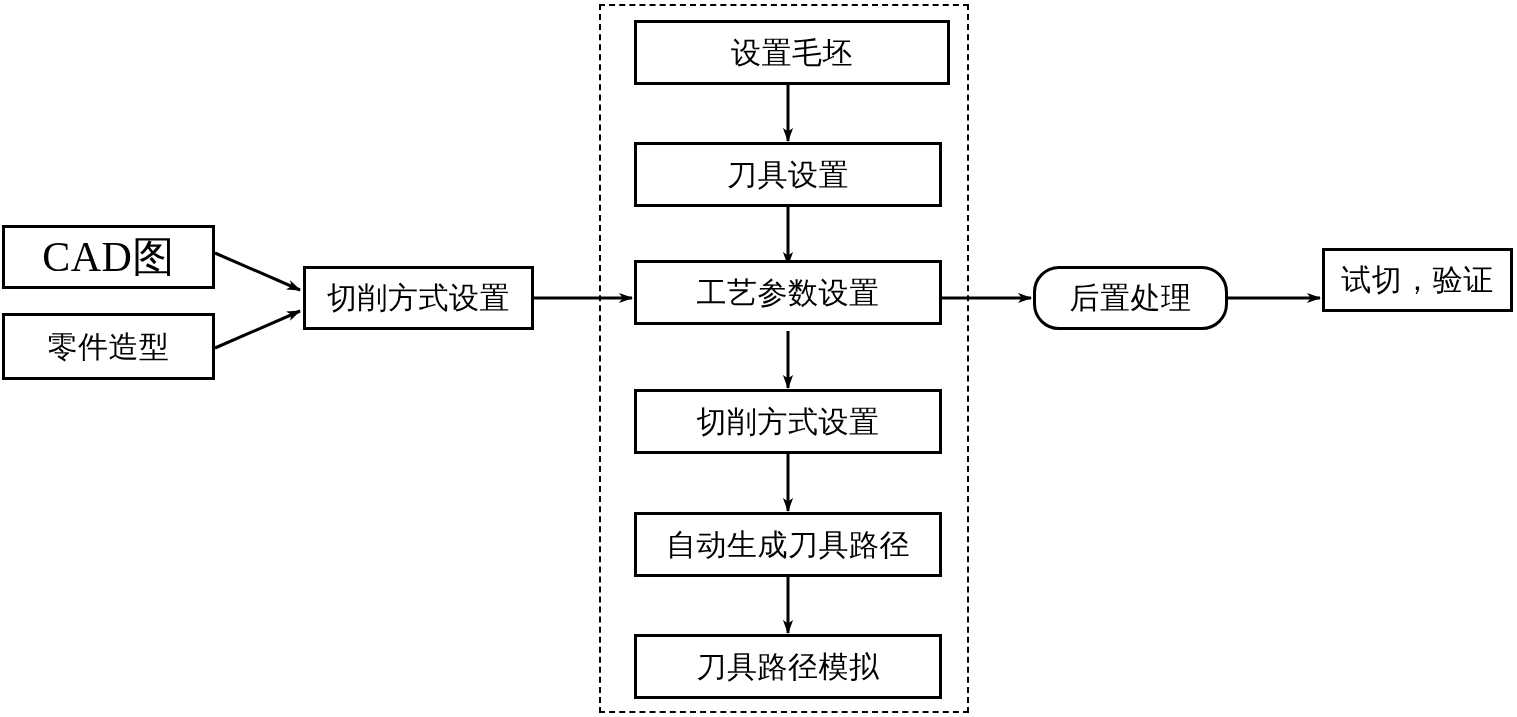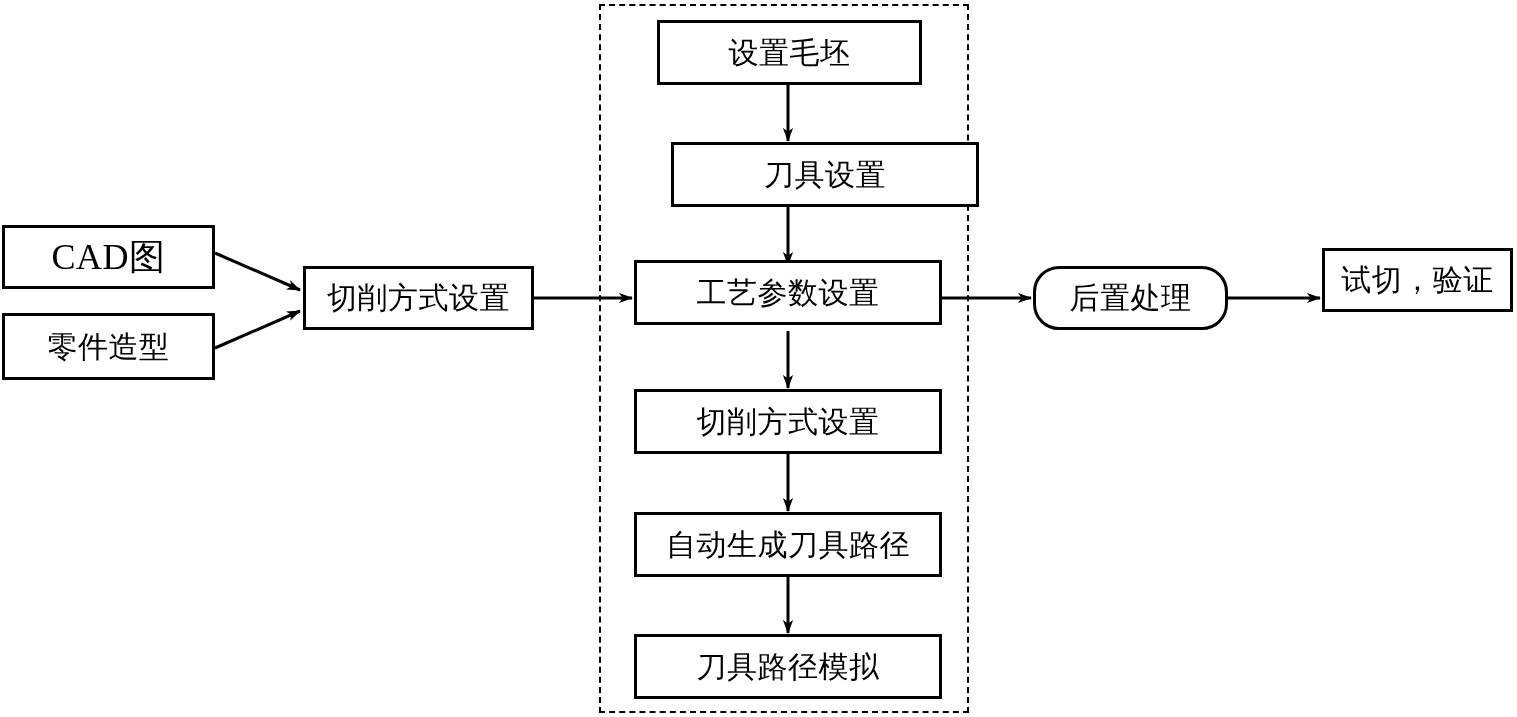--- a/index.html
+++ b/index.html
@@ -26,21 +26,21 @@
     color: #000000;
     line-height: 1;
     white-space: nowrap;
     z-index: 3;
   }
   .node .label {
     font-size: 30px;
     letter-spacing: 0.5px;
   }
   .node.latin .label {
-    font-size: 36px;
+    font-size: 42px;
   }
   .group-frame {
     position: absolute;
     box-sizing: border-box;
     border: 2px dashed #000000;
     background: transparent;
     z-index: 1;
   }
   svg.wires {
     position: absolute;
@@ -88,25 +88,25 @@
   </div>
 
   <div class="node" style="left:2px; top:313px; width:213px; height:67px;">
     <span class="label">零件造型</span>
   </div>
 
   <div class="node" style="left:303px; top:266px; width:231px; height:64px;">
     <span class="label">切削方式设置</span>
   </div>
 
-  <div class="node" style="left:634px; top:20px; width:265px; height:65px;margin-left:23px;">
+  <div class="node" style="left:634px; top:20px; width:316px; height:65px;">
     <span class="label">设置毛坯</span>
   </div>
 
-  <div class="node" style="left:634px; top:142px; width:308px; height:65px;margin-left:37px;">
+  <div class="node" style="left:634px; top:142px; width:308px; height:65px;">
     <span class="label">刀具设置</span>
   </div>
 
   <div class="node" style="left:634px; top:260px; width:308px; height:65px;">
     <span class="label">工艺参数设置</span>
   </div>
 
   <div class="node" style="left:634px; top:389px; width:308px; height:65px;">
     <span class="label">切削方式设置</span>
   </div>

